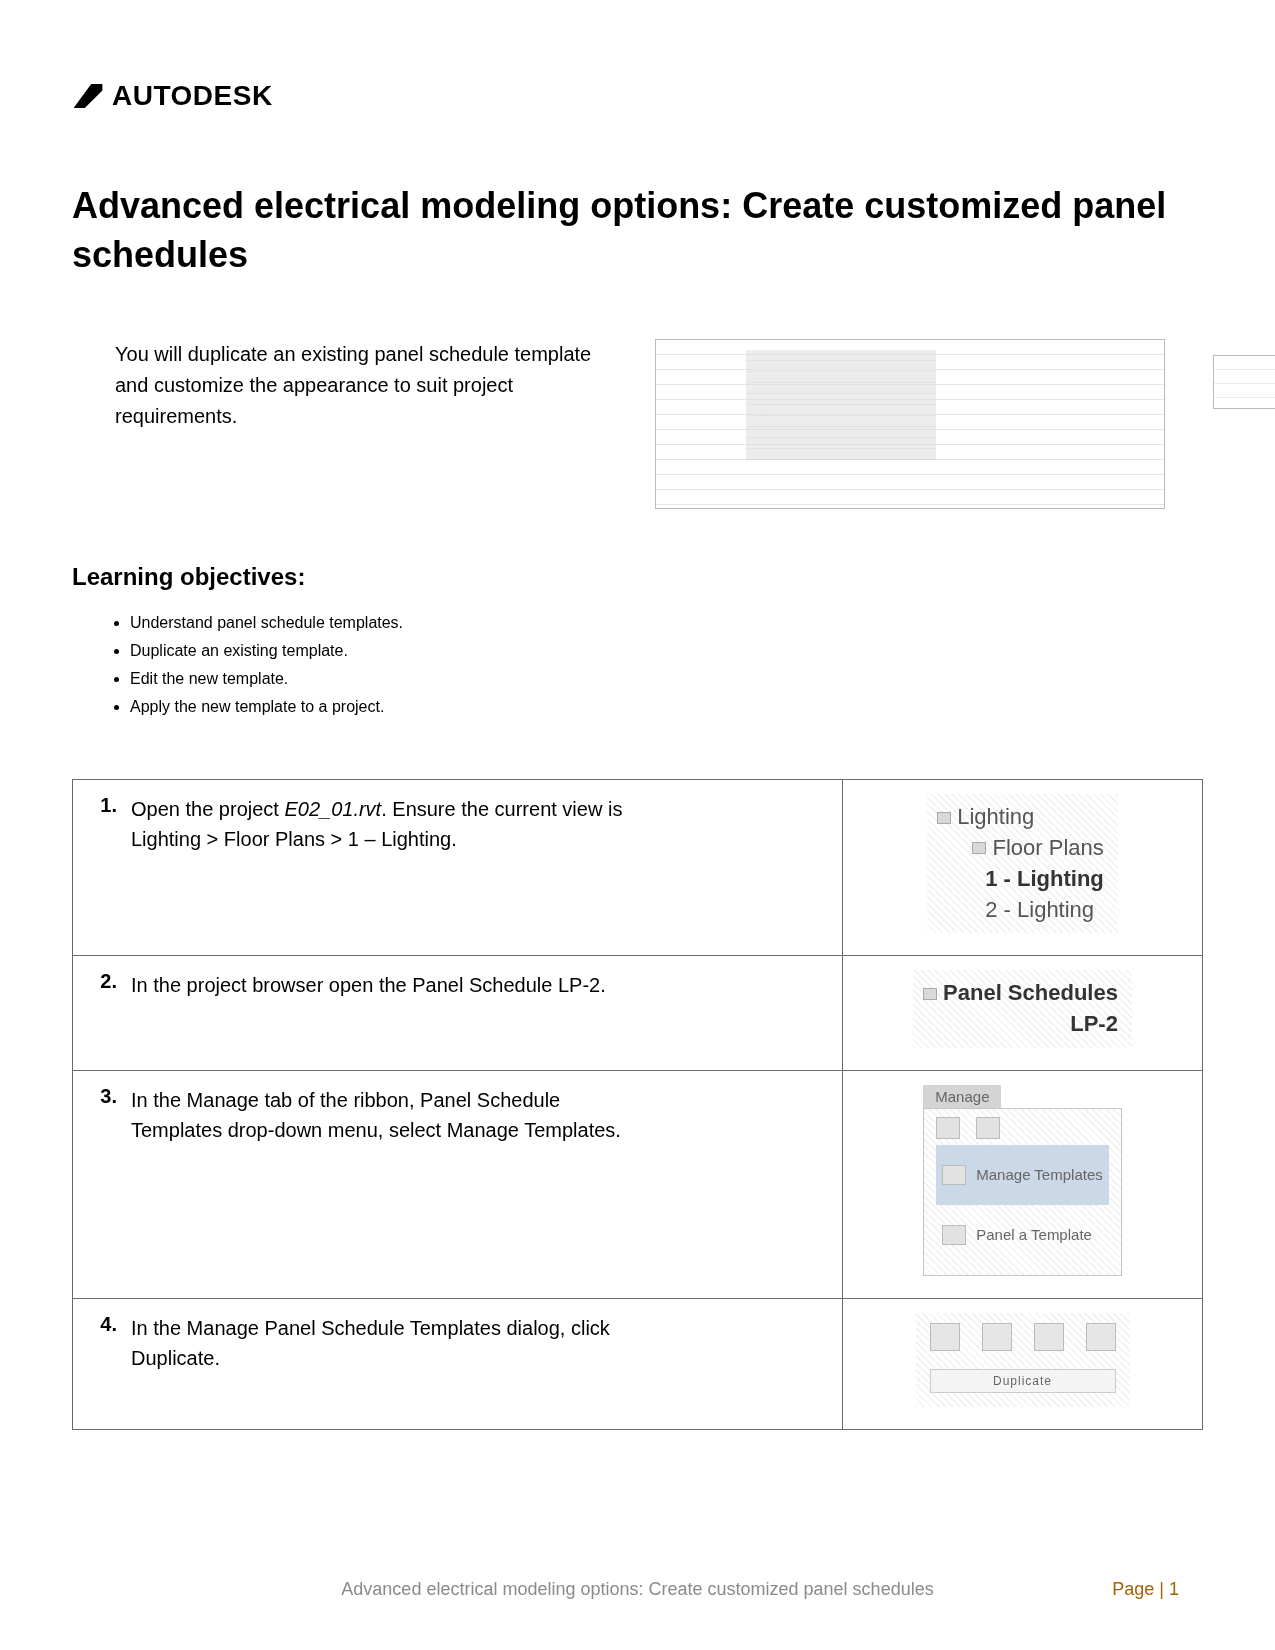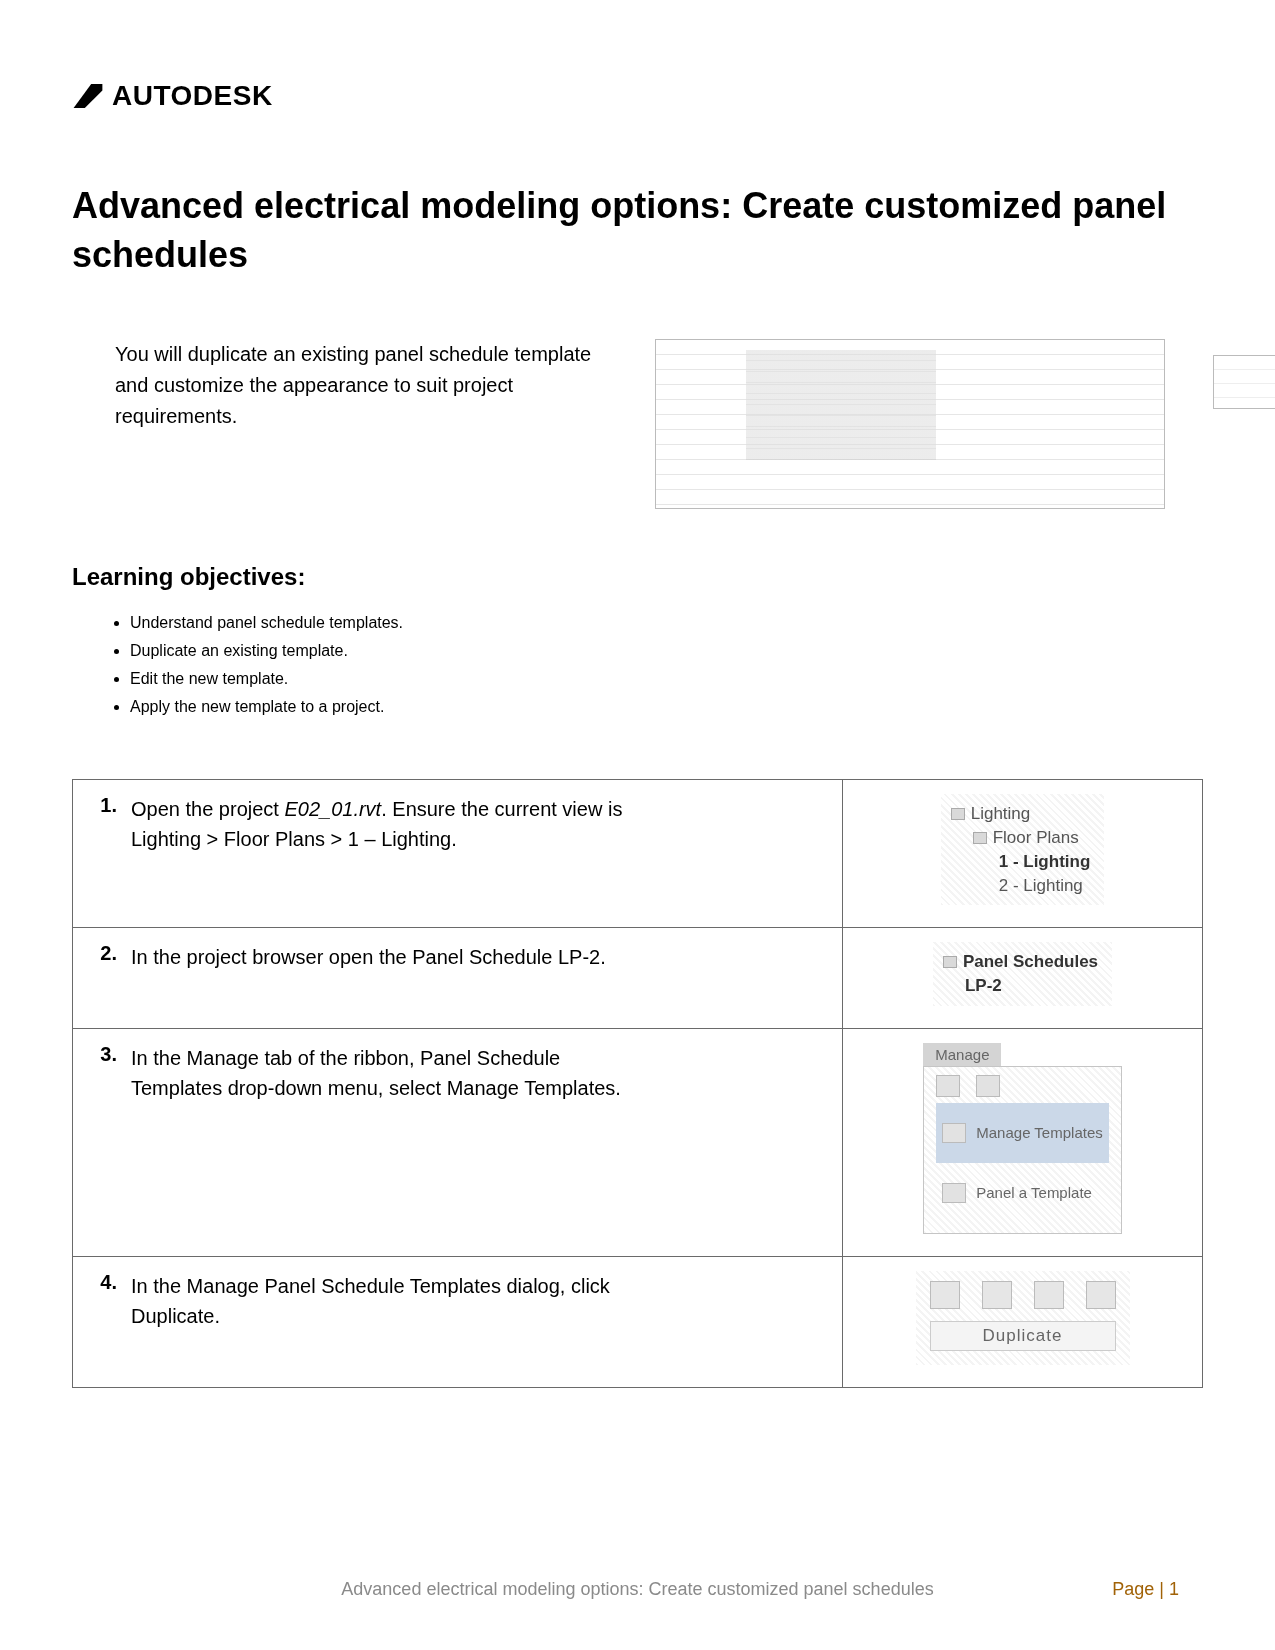--- a/index.html
+++ b/index.html
@@ -105,30 +105,30 @@
     .step-row { display:flex; gap:14px; }
     .step-num { font-weight:700; font-size:20px; min-width:26px; text-align:right; }
     .step-text { font-size:20px; line-height:1.5; max-width:520px; }
     .italic { font-style: italic; }
     .step-figure {
       width: 360px;
       text-align: center;
     }
     
     .tree {
-      font-size: 17px;
+      font-size: 22px;
       color:#555;
       text-align:left;
       display:inline-block;
       background:
         repeating-linear-gradient(45deg,#f4f4f4 0,#f4f4f4 2px,#fff 2px,#fff 5px);
       padding:8px 14px 8px 10px;
     }
     .tree .row { display:flex; align-items:center; gap:6px; line-height:1.4; }
-    .tree .indent1 { padding-left:22px; }
+    .tree .indent1 { padding-left:22px;justify-content:flex-end; }
     .tree .indent2 { padding-left:48px; }
     .tree .bold { font-weight:700; color:#333; }
     .tree .sq { display:inline-block; width:14px; height:12px; background:#d9d9d9; border:1px solid #aaa; }
     
     .ribbon-mock {
       display:inline-block;
       text-align:left;
       font-size:15px;
       color:#666;
     }
@@ -149,22 +149,22 @@
     
     .dup-mock {
       display:inline-block;
       background:
         repeating-linear-gradient(45deg,#f4f4f4 0,#f4f4f4 2px,#fff 2px,#fff 5px);
       padding:10px 14px 14px 14px;
     }
     .dup-icons { display:flex; gap:22px; justify-content:center; }
     .dic { width:30px; height:28px; background:#e6e6e6; border:1px solid #bbb; }
     .dup-label {
-      margin-top:12px; text-align:center; border:1px solid #ccc;
-      padding:4px 20px; font-size:17px; color:#666; background:#f4f4f4;
+      margin-top:18px; text-align:center; border:1px solid #ccc;
+      padding:4px 20px; font-size:12px; color:#666; background:#f4f4f4;
       letter-spacing:1px;
     }
     .footer {
       position:absolute;
       left:0; right:0; bottom:50px;
       display:flex;
       justify-content:center;
       gap:90px;
       font-size:18px;
       color:#8a8a8a;

